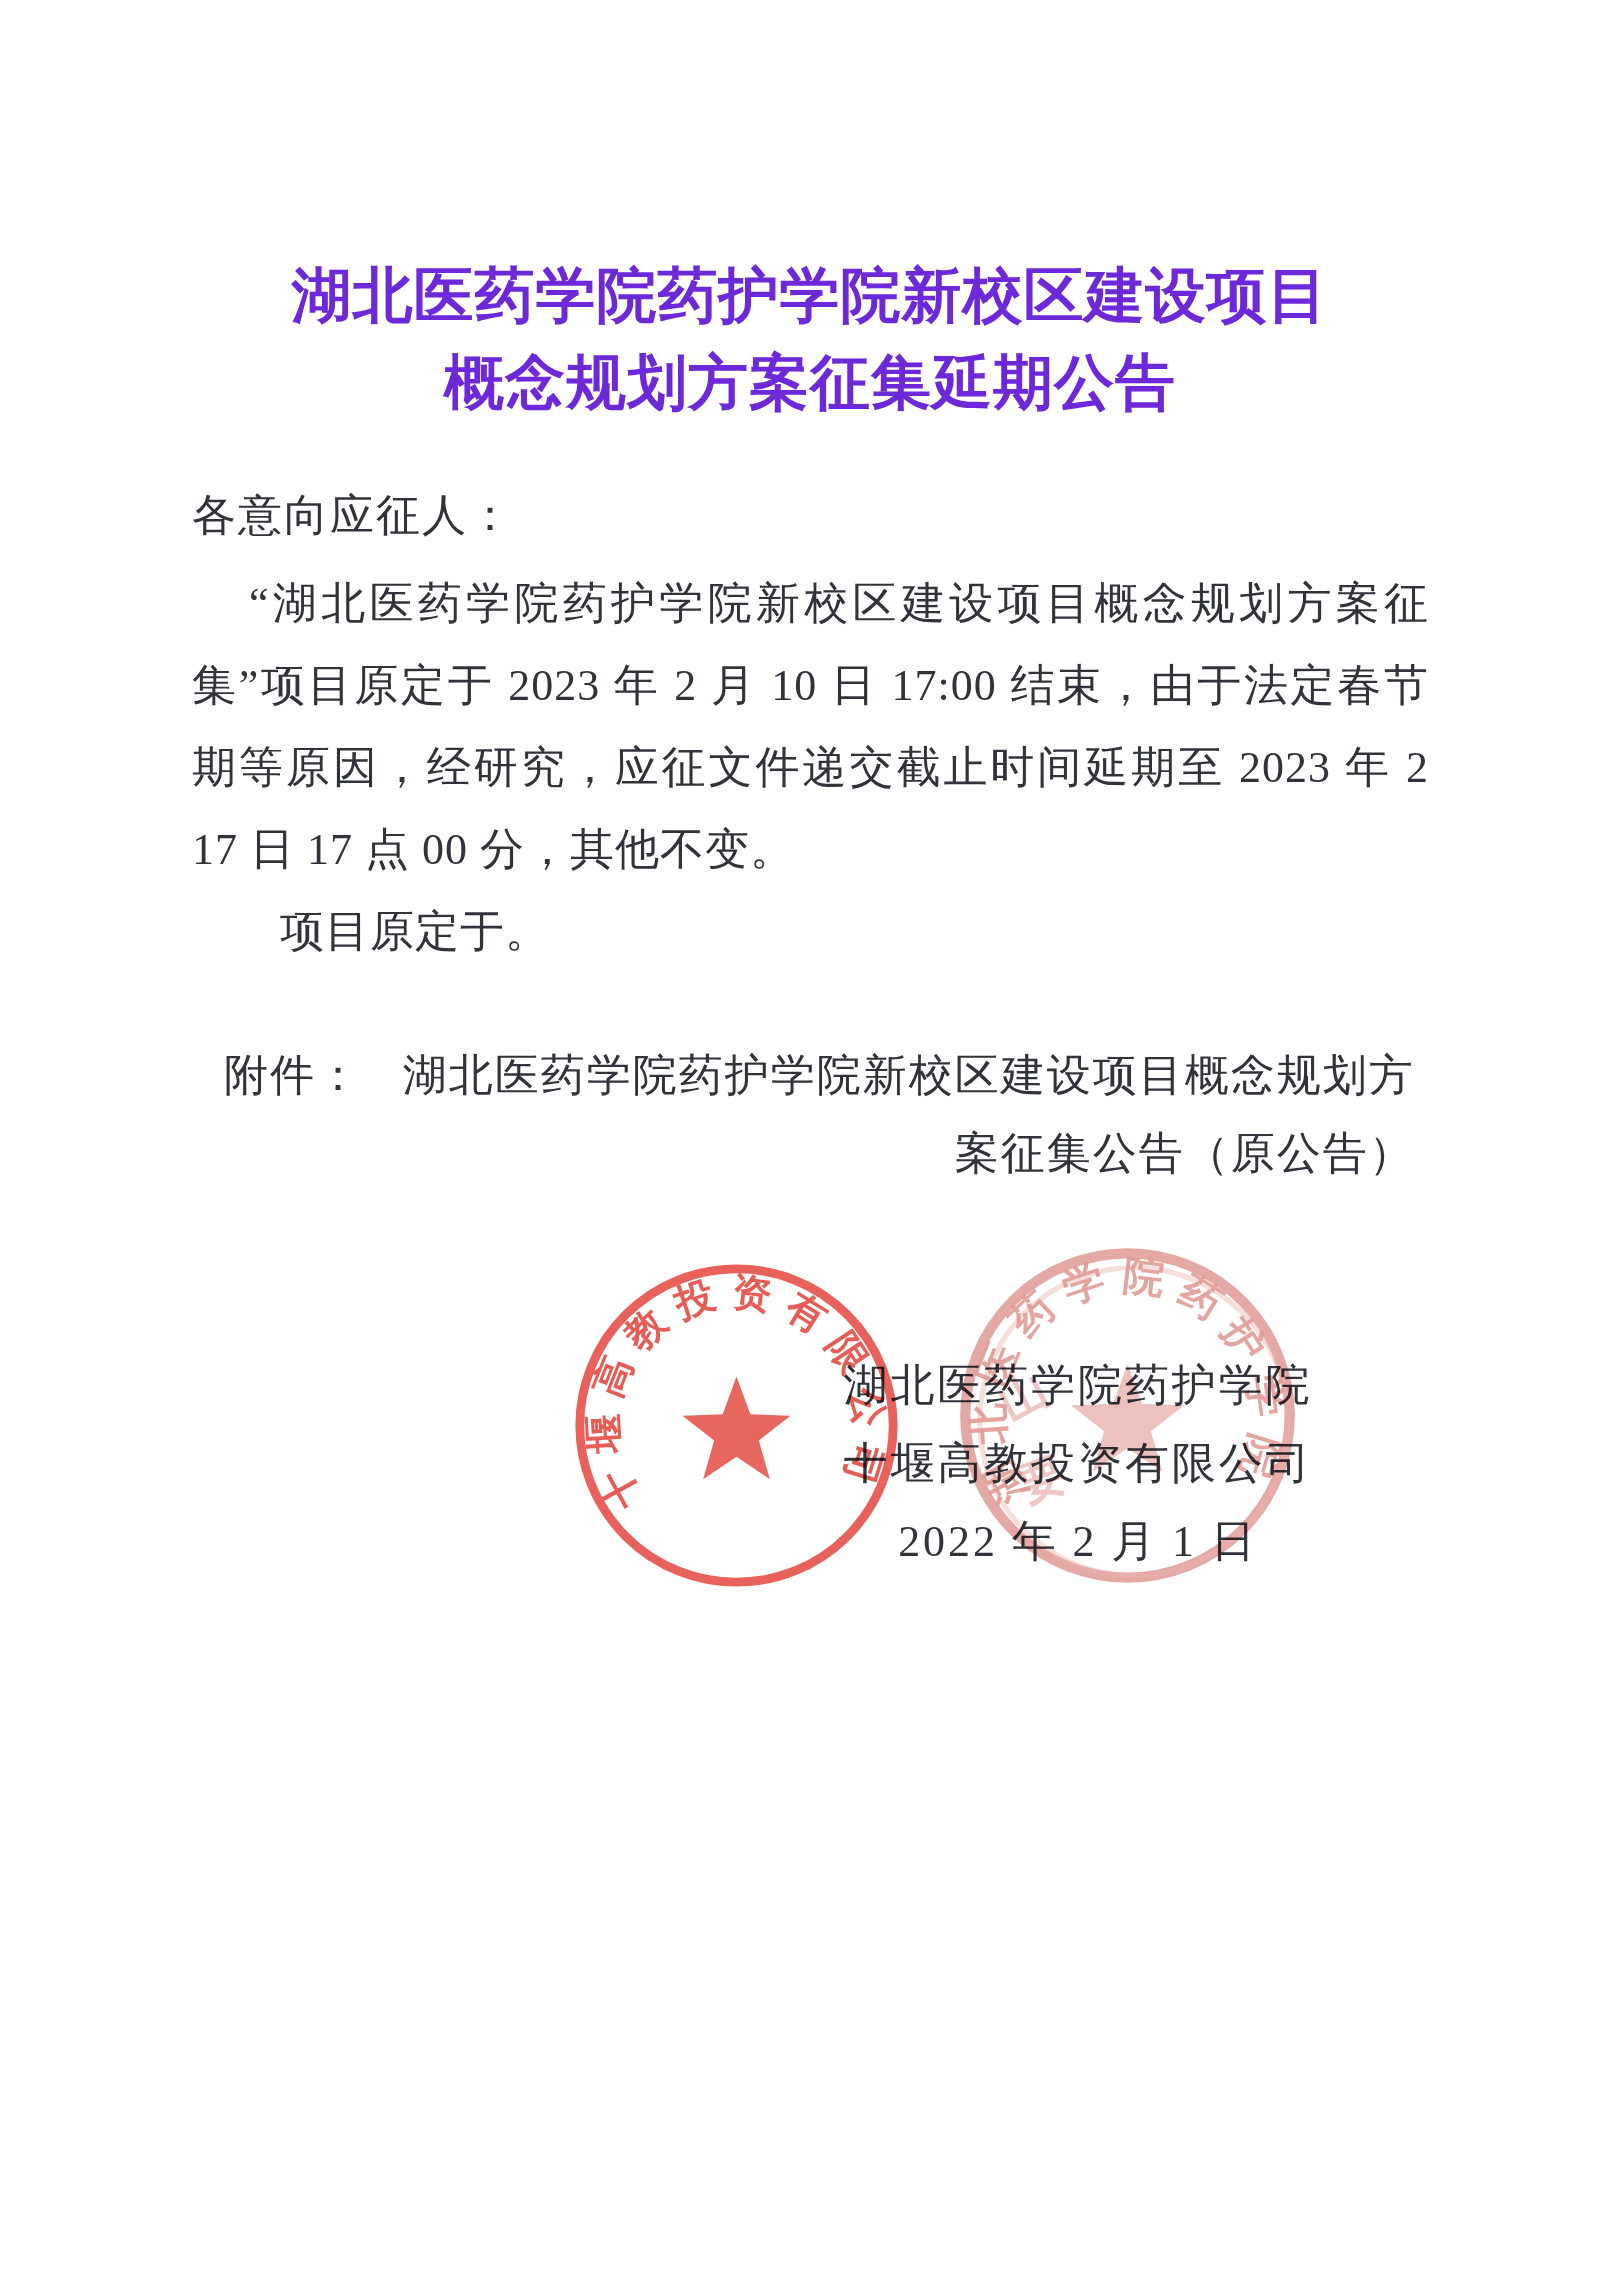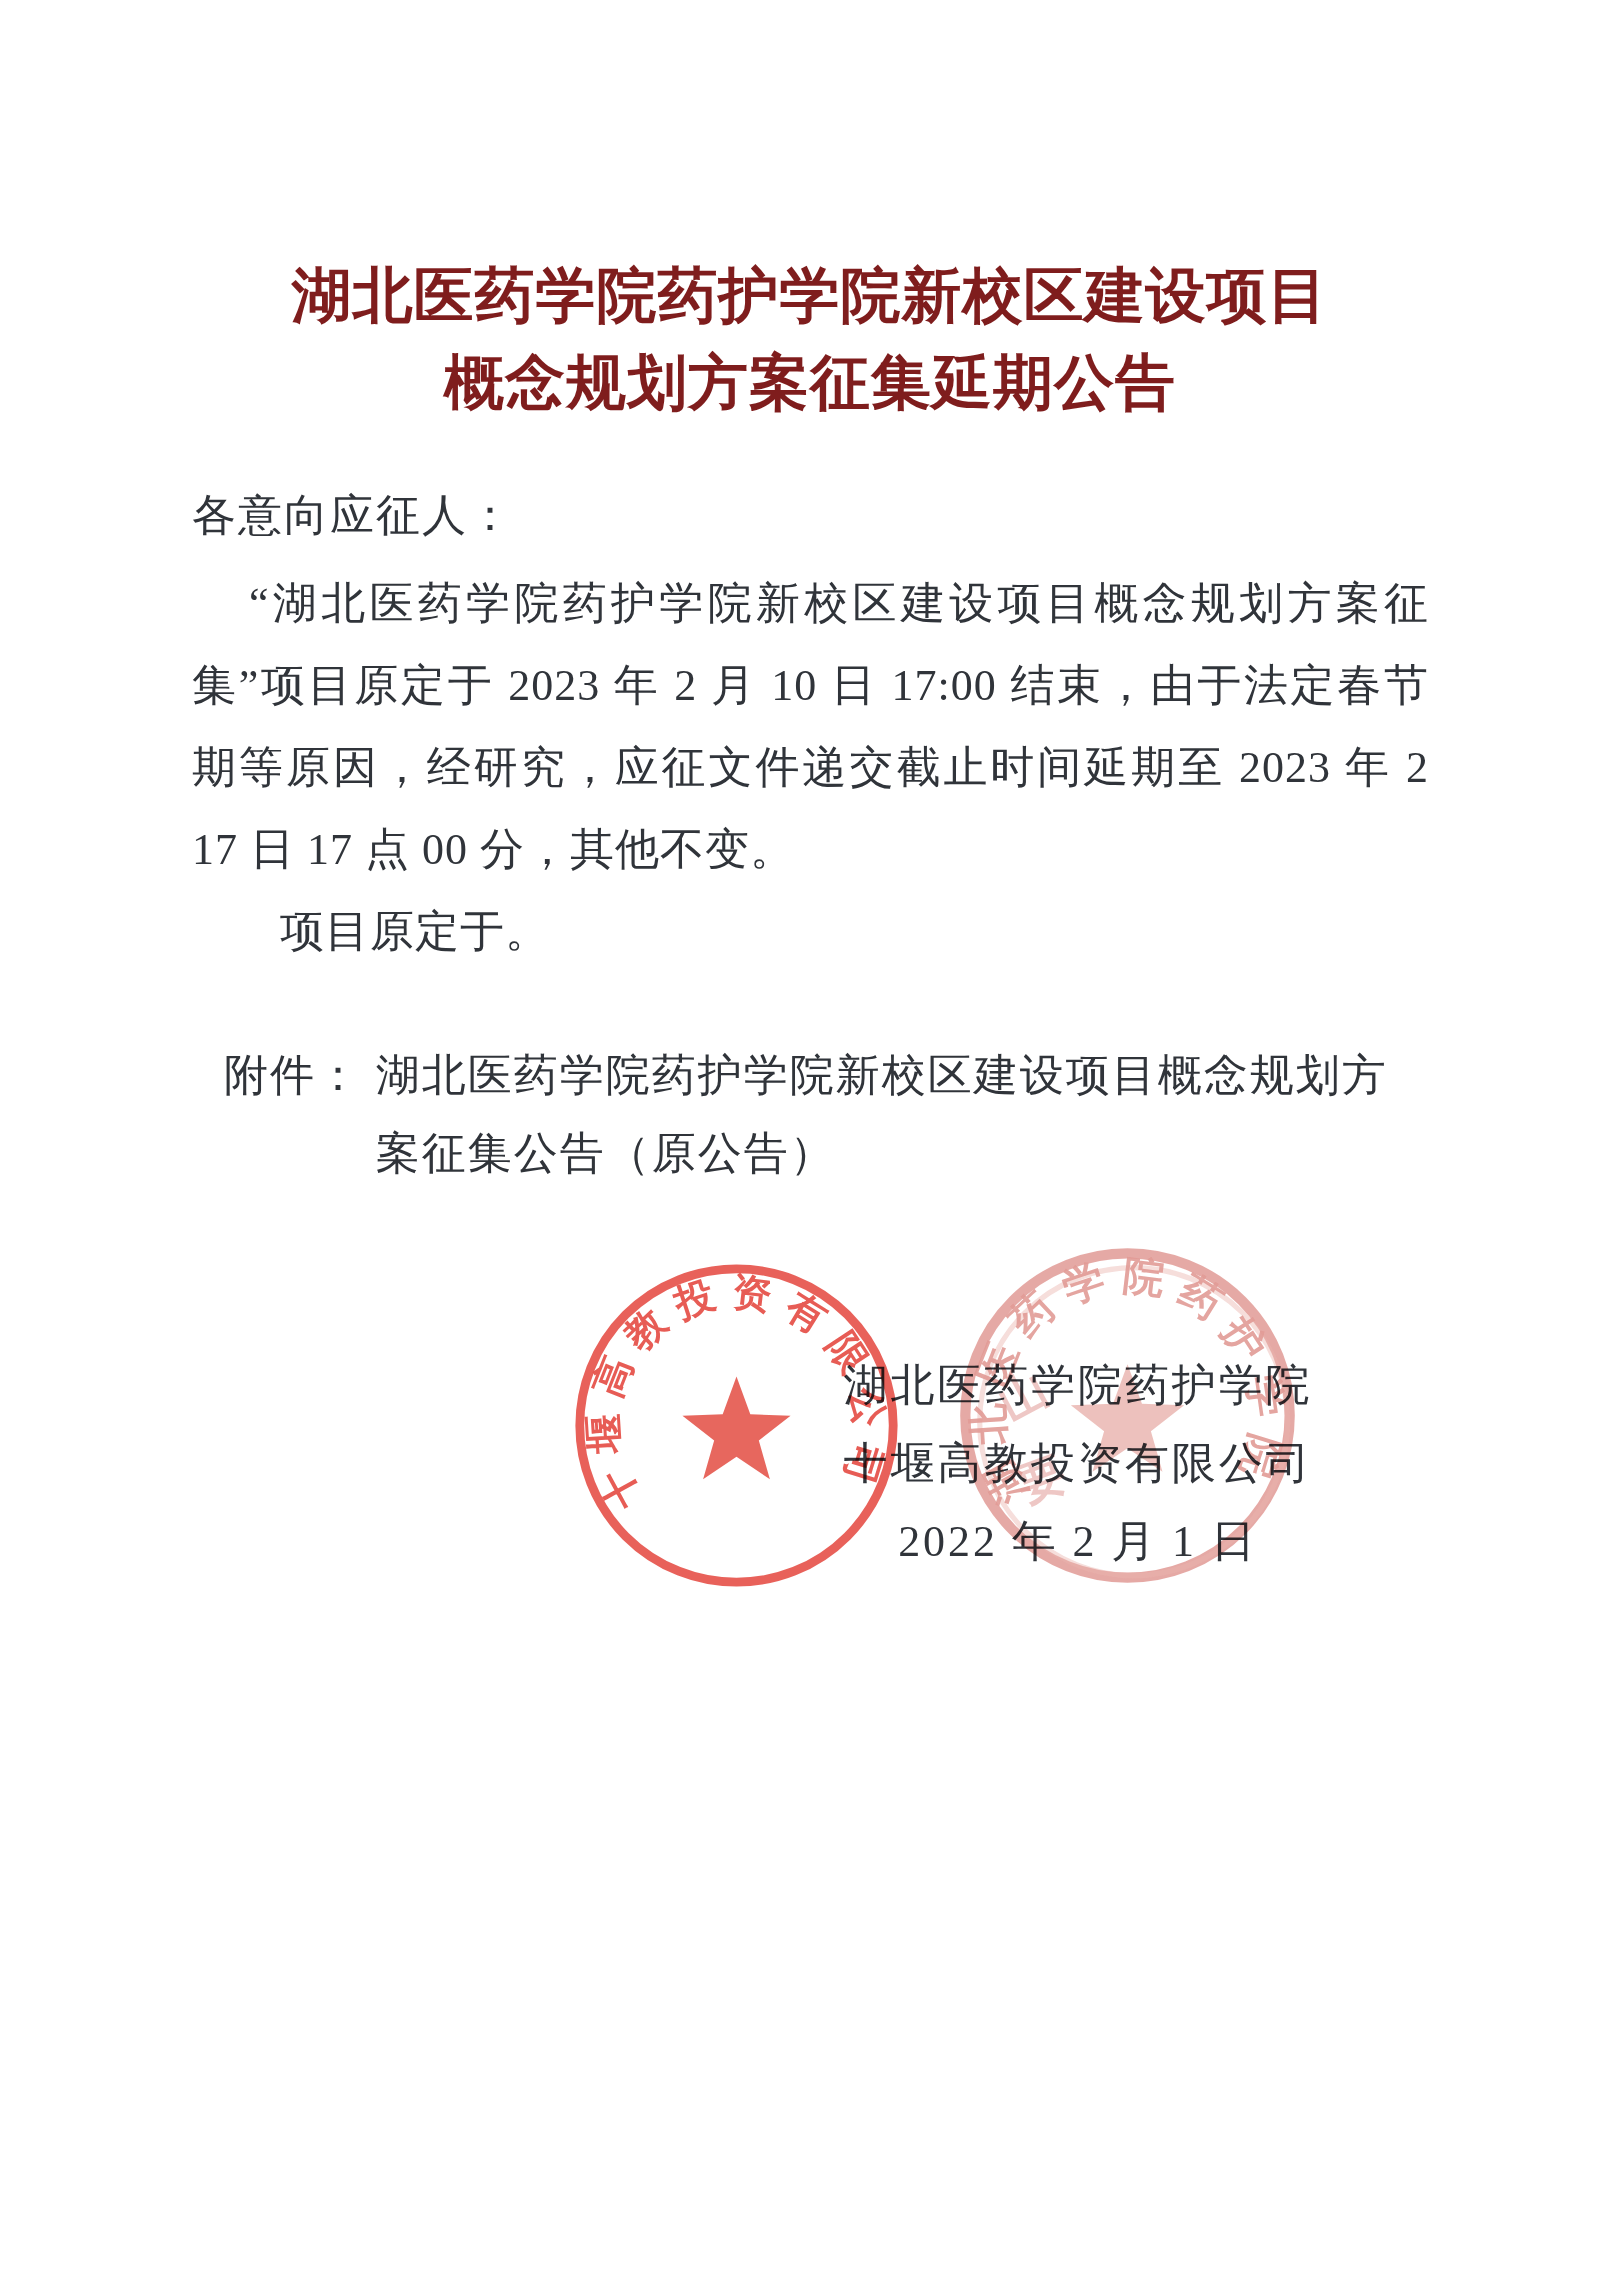--- a/index.html
+++ b/index.html
@@ -18,21 +18,21 @@
   .title-block {
     position: absolute;
     top: 253px;
     left: 0;
     width: 100%;
     text-align: center;
     font-weight: bold;
     font-size: 60px;
     line-height: 87px;
     letter-spacing: 1px;
-    color: #7f1d1d;
+    color: #6d28d9;
   }
   
   .salutation {
     position: absolute;
     top: 486px;
     left: 192px;
     font-size: 44px;
     letter-spacing: 2px;
   }
   .body-block {
@@ -57,21 +57,21 @@
   .attachment {
     position: absolute;
     top: 1037px;
     left: 224px;
     display: flex;
     font-size: 44px;
     line-height: 78px;
     letter-spacing: 2px;
   }
   .attachment-label { white-space: nowrap; margin-right: 13.7px; }
-  .attachment-text { width: 1039px; }
+  .attachment-text { width: 1039px; text-align: right; }
   
   .signature {
     position: absolute;
     top: 1347px;
     left: 720px;
     width: 716px;
     text-align: center;
     font-size: 44px;
     line-height: 78px;
     letter-spacing: 2.9px;

